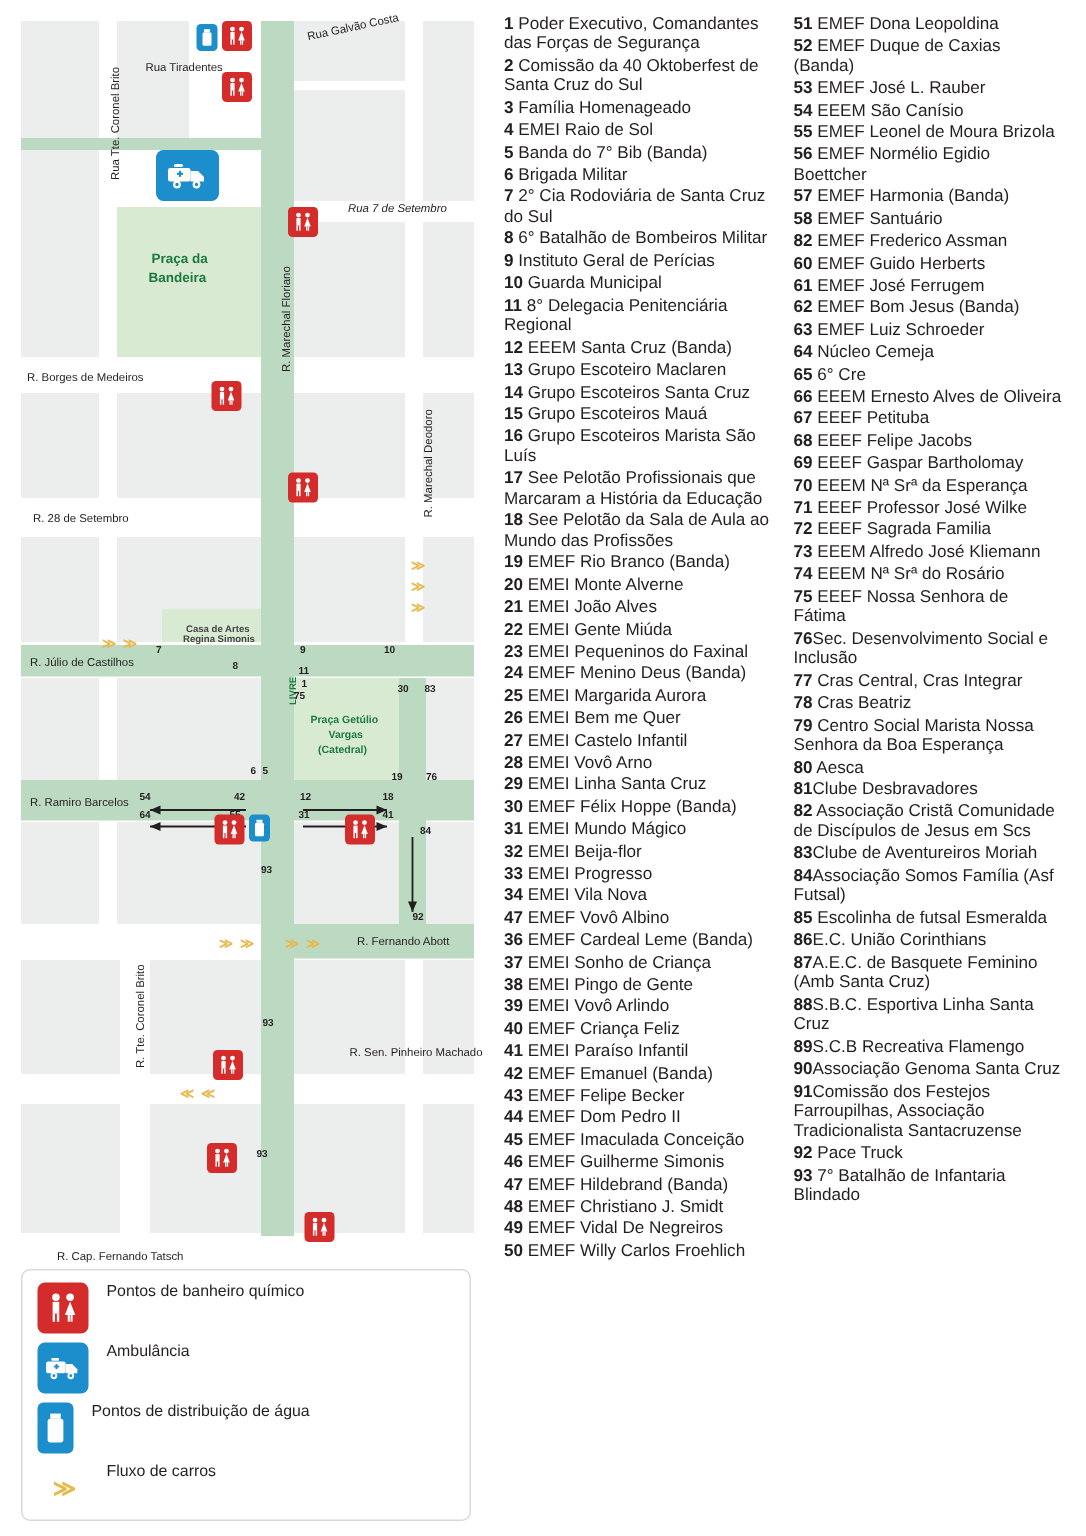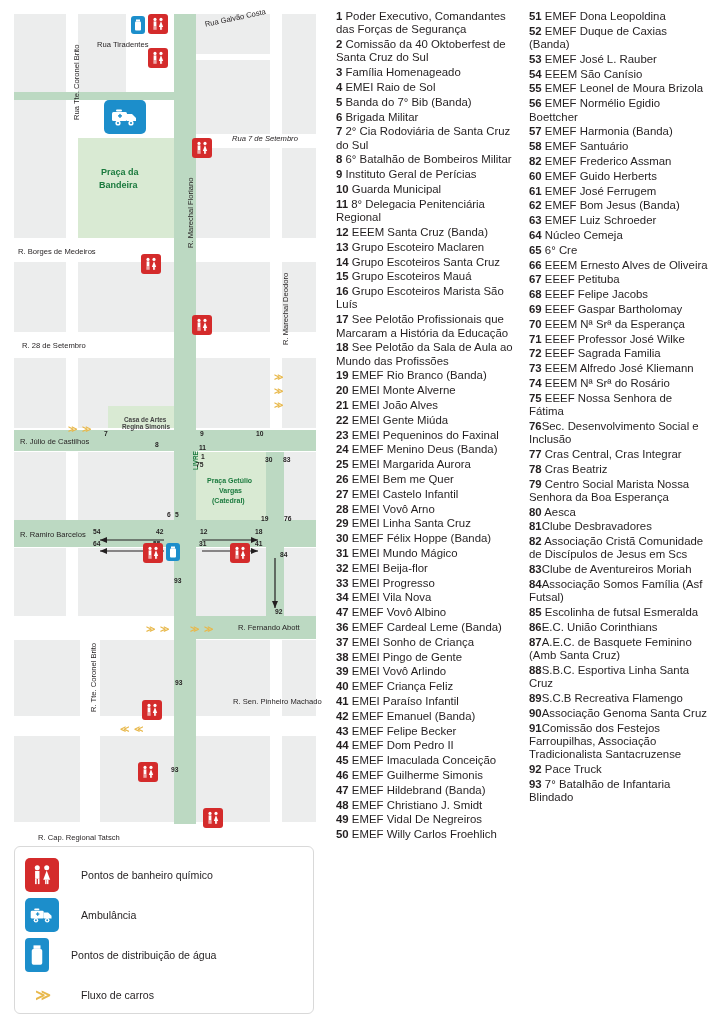--- a/index.html
+++ b/index.html
@@ -67,21 +67,21 @@
   .chip.amb { background:#1c8ecb; border-radius:5px; }
   .chip svg { display:block; }
   
   #keybox {
     position:absolute;
     left:14px; top:846px; width:300px; height:168px;
     border:1px solid #d9d9d9; border-radius:6px;
     background:#fff;
     padding:8px 10px;
   }
-  .key-row { display:flex; align-items:center; height:40px;gap:10px; }
+  .key-row { display:flex; align-items:flex-start; height:40px; }
   .key-ico { width:34px; height:34px; border-radius:5px; display:flex; align-items:center; justify-content:center; flex:none; }
   .key-ico.red { background:#d42b2b; }
   .key-ico.blue { background:#1c8ecb; }
   .key-ico.water { background:#1c8ecb; }
   .key-ico.flow { background:#fff; }
   .key-txt { font-size:10.6px; margin-left:12px; color:#231f20; }
   .flow-ch { color:#e8b84b; font-size:15px; font-weight:bold; letter-spacing:-2px; }
 </style>
 </head>
 <body>
@@ -148,21 +148,21 @@
       <div class="road-label" style="left:232px; top:134px;font-style:italic;">Rua 7 de Setembro</div>
       <div class="road-label" style="left:186px; top:248px; transform:rotate(-90deg); transform-origin:0 0;">R. Marechal Floriano</div>
       <div class="road-label" style="left:281px; top:345px; transform:rotate(-90deg); transform-origin:0 0;">R. Marechal Deodoro</div>
       <div class="road-label" style="left:18px; top:247px;">R. Borges de Medeiros</div>
       <div class="road-label" style="left:22px; top:341px;">R. 28 de Setembro</div>
       <div class="road-label" style="left:20px; top:437px;">R. Júlio de Castilhos</div>
       <div class="road-label" style="left:20px; top:530px;">R. Ramiro Barcelos</div>
       <div class="road-label" style="left:238px; top:623px;">R. Fernando Abott</div>
       <div class="road-label" style="left:89px; top:712px; transform:rotate(-90deg); transform-origin:0 0;">R. Tte. Coronel Brito</div>
       <div class="road-label" style="left:233px; top:697px;">R. Sen. Pinheiro Machado</div>
-      <div class="road-label" style="left:38px; top:833px;">R. Cap. Regional Tatsch</div>
+      <div class="road-label" style="left:38px; top:833px;">R. Cap. Fernando Tatsch</div>
 
       <div class="park-label" style="left:101px; top:167px;">Praça da</div>
       <div class="park-label" style="left:99px; top:180px;">Bandeira</div>
       <div class="park-label" style="left:207px; top:475px; font-size:7px;">Praça Getúlio</div>
       <div class="park-label" style="left:219px; top:485px; font-size:7px;">Vargas</div>
       <div class="park-label" style="left:212px; top:495px; font-size:7px;">(Catedral)</div>
 
       <div class="park-label small" style="left:124px; top:414px;">Casa de Artes</div>
       <div class="park-label small" style="left:122px; top:421px;">Regina Simonis</div>
       <div class="park-label small" style="left:190px; top:470px; transform:rotate(-90deg); transform-origin:0 0; color:#1b7a3e;">LIVRE</div>

